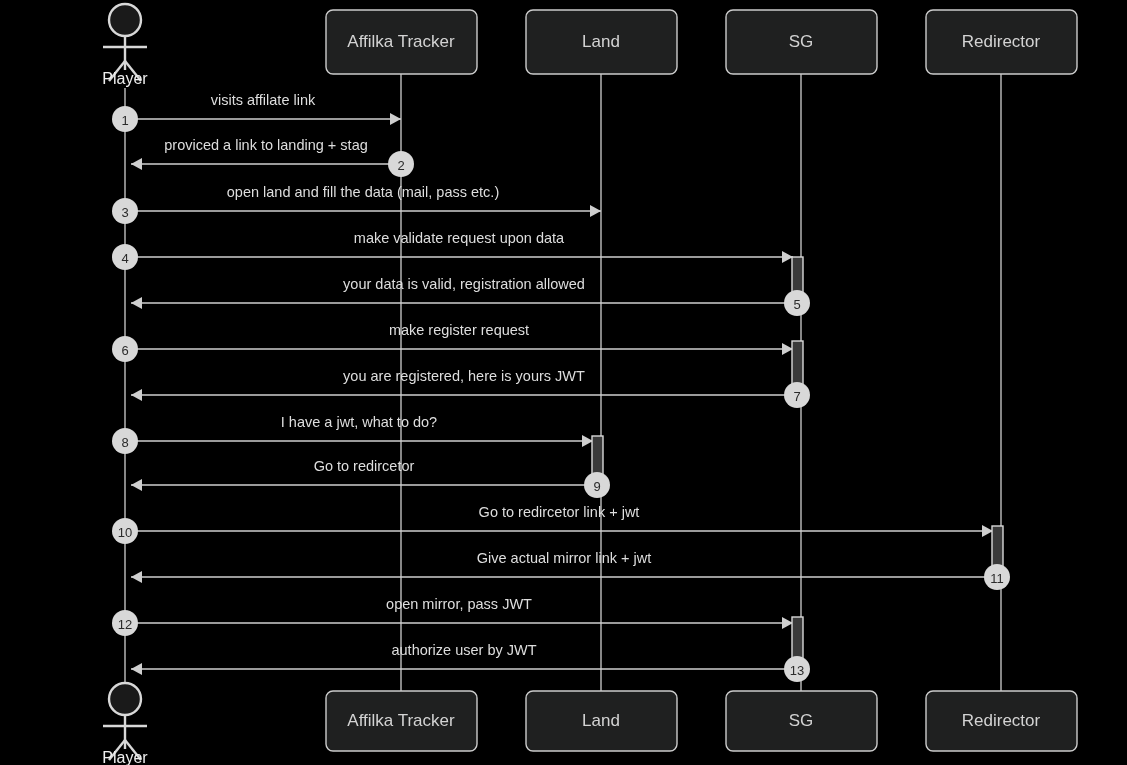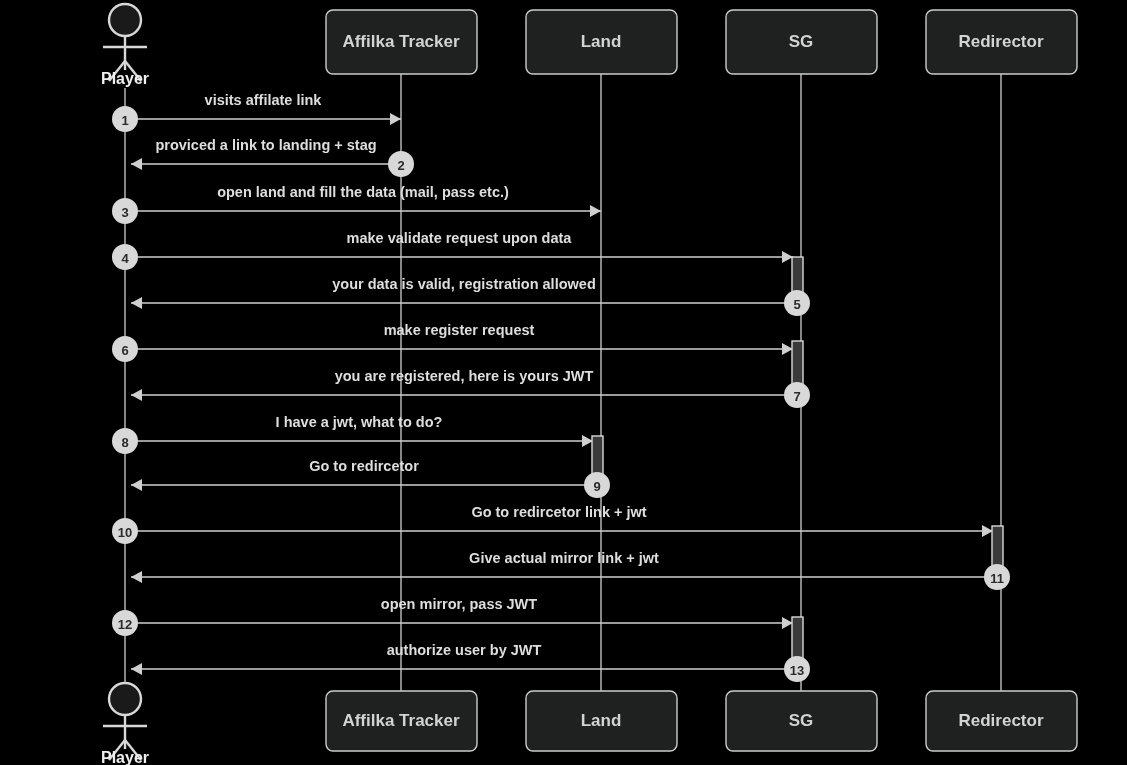--- a/index.html
+++ b/index.html
@@ -9,21 +9,20 @@
   }
   body {
     font-family: "Liberation Sans", sans-serif;
   }
   #diagram-root {
     position: relative;
     width: 1127px;
     height: 765px;
     background: #000000;
     overflow: hidden;
-    font-weight: bold;
   }
   #seq-svg {
     position: absolute;
     top: 0;
     left: 0;
     width: 1127px;
     height: 765px;
     display: block;
   }
   .participant-box-rect {

